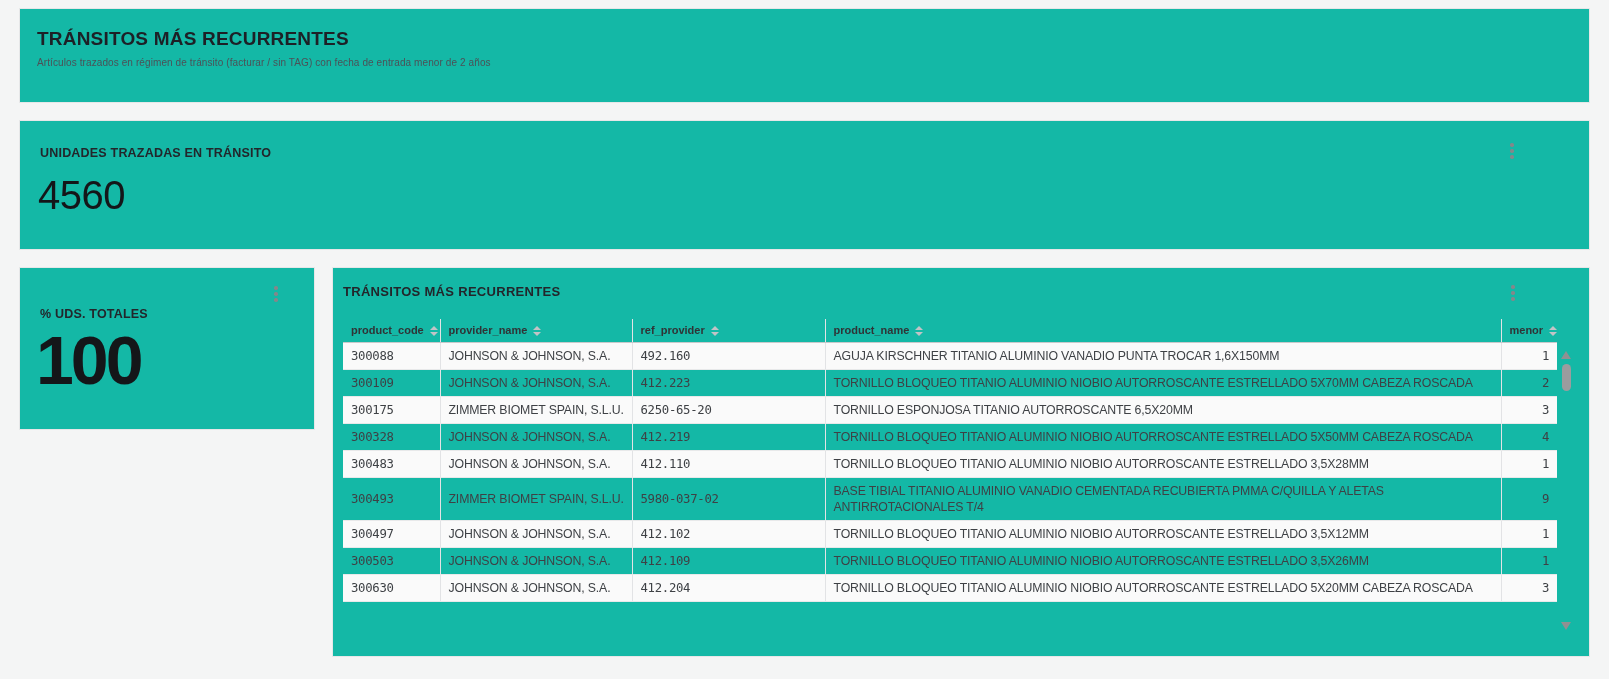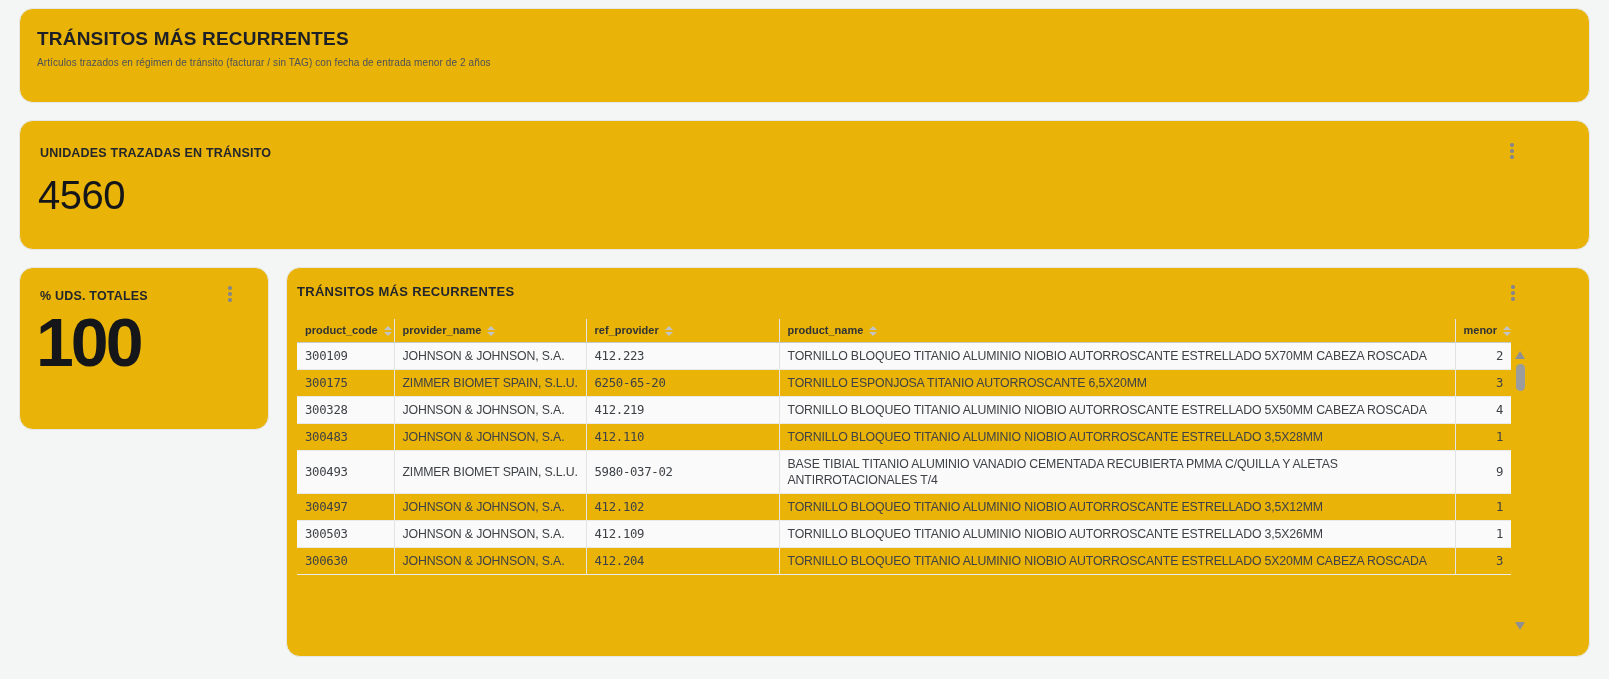--- a/index.html
+++ b/index.html
@@ -7,23 +7,23 @@
   body {
     width: 1609px; height: 679px;
     background: #f4f5f5;
     font-family: "Liberation Sans", sans-serif;
     overflow: hidden;
     color: #1d2026;
   }
   .page { padding: 8px 19px 0 19px; }
 
   .panel {
-    background: #eab308;
+    background: #14b8a6;
     border: 1px solid #e6e7e8;
-    border-radius: 14px;
+    border-radius: 0;
     position: relative;
   }
 
   
   .header-panel { height: 95px; padding: 17px 17px; margin-bottom: 17px; }
   .page-title {
     margin: 2px 0 0 0;
     font-size: 19px; font-weight: 700;
     letter-spacing: 0.2px; color: #1d2026;
   }
@@ -40,21 +40,21 @@
   .panel-title {
     font-size: 12.5px; font-weight: 700;
     color: #23262b; letter-spacing: 0.2px;
   }
   .stat-value {
     margin-top: 12px; margin-left: -2px;
     font-size: 40px; font-weight: 500;
     letter-spacing: -0.5px; color: #141619; line-height: 1.1;
   }
 
-  .pct-panel { width: 250px; flex: none; height: 163px; padding: 18px 16px 0 20px; }
+  .pct-panel { width: 296px; flex: none; height: 163px; padding: 36px 16px 0 20px; }
   .pct-value {
     margin-top: 4px; margin-left: -4px;
     font-size: 68px; font-weight: 700;
     letter-spacing: -3px; color: #141619; line-height: 1.02;
   }
 
   
   .kebab {
     position: absolute; top: 19px;
     width: 16px; height: 20px;
@@ -185,20 +185,27 @@
             <tr>
                 <th><span class="col-label">product_code</span><span class="sort-icon"></span></th>
                 <th><span class="col-label">provider_name</span><span class="sort-icon"></span></th>
                 <th><span class="col-label">ref_provider</span><span class="sort-icon"></span></th>
                 <th><span class="col-label">product_name</span><span class="sort-icon"></span></th>
                 <th class="count-col"><span class="col-label">menor</span><span class="sort-icon"></span></th>
               </tr>
           </thead>
           <tbody>
               <tr>
+                <td class="mono">300088</td>
+                <td class="sans">JOHNSON &amp; JOHNSON, S.A.</td>
+                <td class="mono">492.160</td>
+                <td class="sans prod">AGUJA KIRSCHNER TITANIO ALUMINIO VANADIO PUNTA TROCAR 1,6X150MM</td>
+                <td class="mono num">1</td>
+              </tr>
+              <tr>
                 <td class="mono">300109</td>
                 <td class="sans">JOHNSON &amp; JOHNSON, S.A.</td>
                 <td class="mono">412.223</td>
                 <td class="sans prod">TORNILLO BLOQUEO TITANIO ALUMINIO NIOBIO AUTORROSCANTE ESTRELLADO 5X70MM CABEZA ROSCADA</td>
                 <td class="mono num">2</td>
               </tr>
               <tr>
                 <td class="mono">300175</td>
                 <td class="sans">ZIMMER BIOMET SPAIN, S.L.U.</td>
                 <td class="mono">6250-65-20</td>

